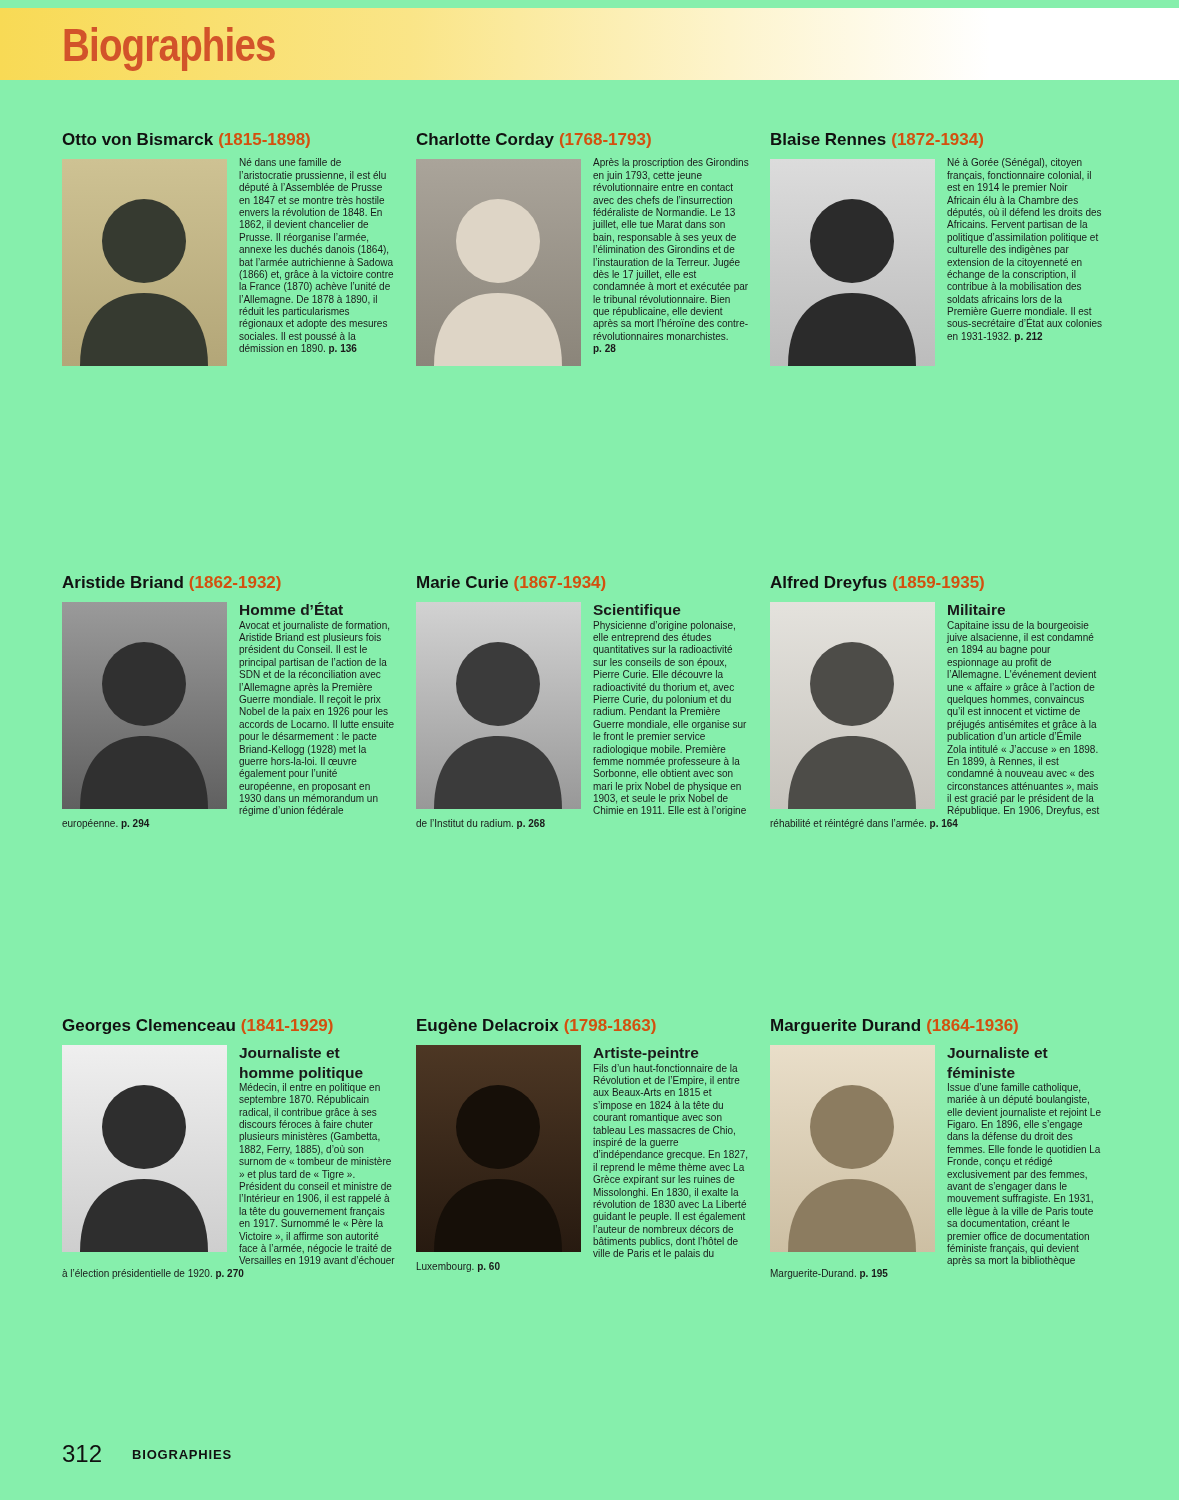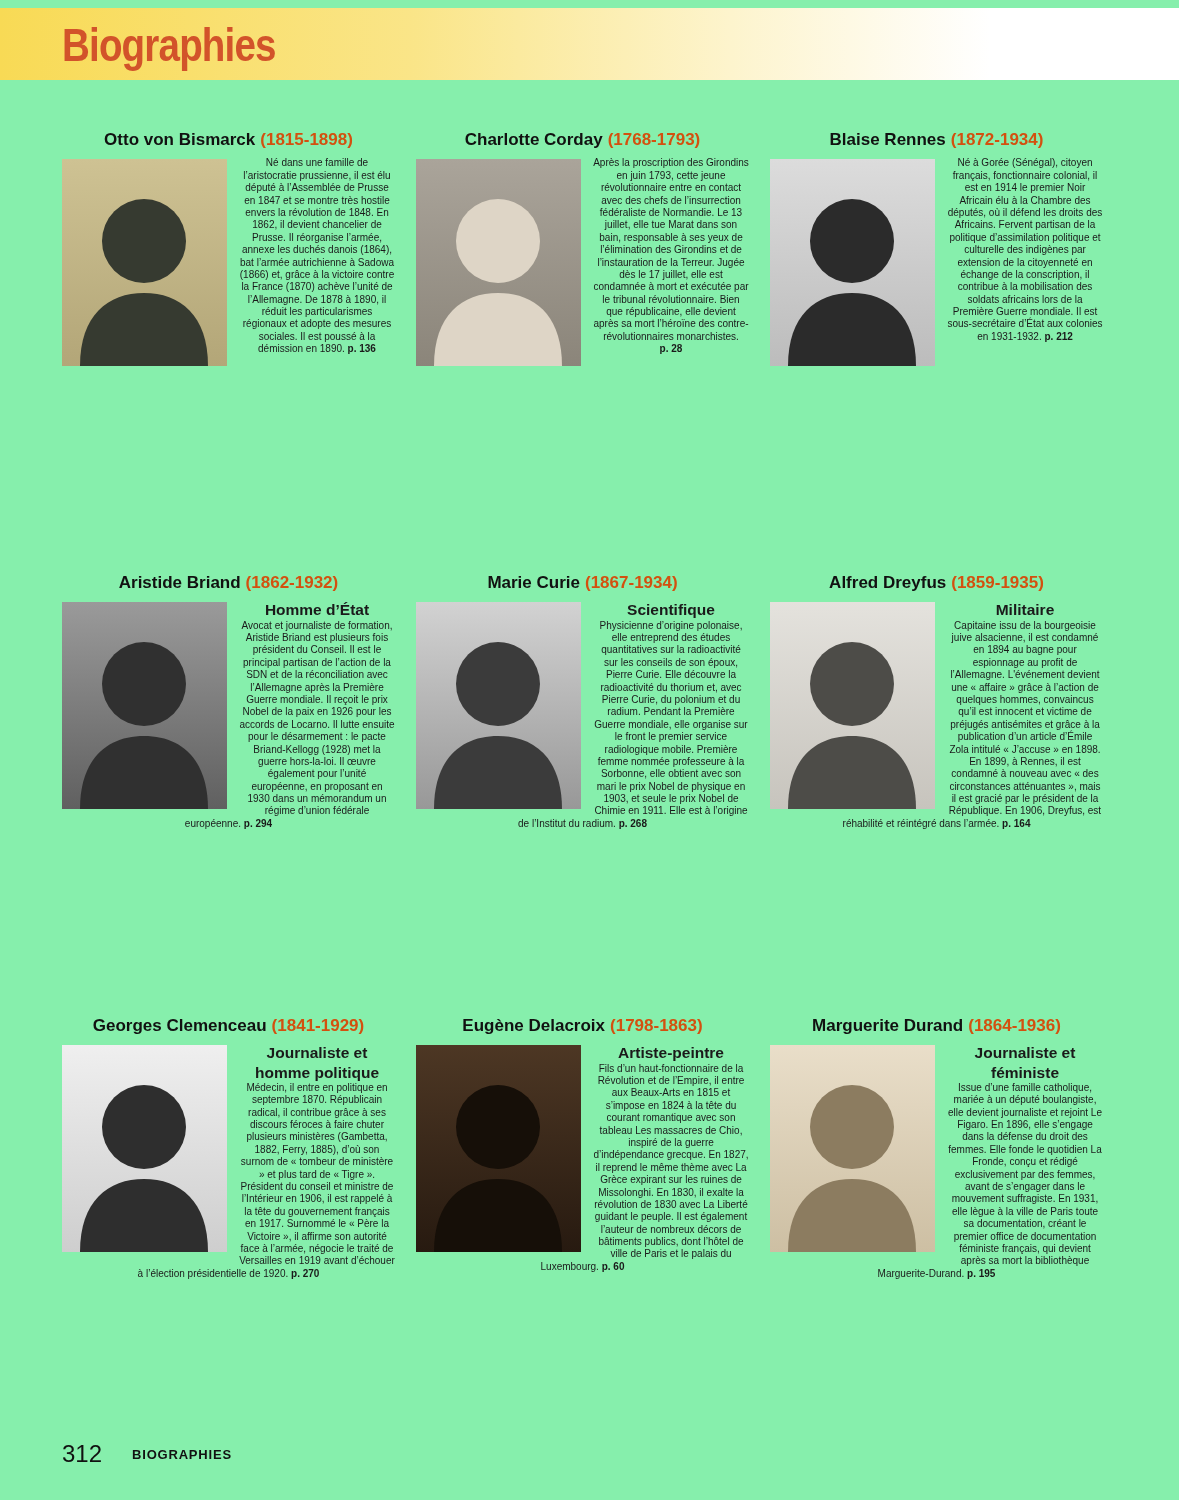--- a/index.html
+++ b/index.html
@@ -29,21 +29,20 @@
   .grid{
     display:grid;
     grid-template-columns:repeat(3,333px);
     column-gap:21px;
     padding:0 62px;
     margin-top:50px;
   }
   .entry{
     height:443px;
     overflow:hidden;
-    text-align:center;
   }
   .entry h3{
     margin:0 0 7px 0;
     font-size:17px;
     line-height:1.2;
     color:#111;
   }
   .entry h3 .dates{
     color:#d3500f;
     margin-left:5px;

